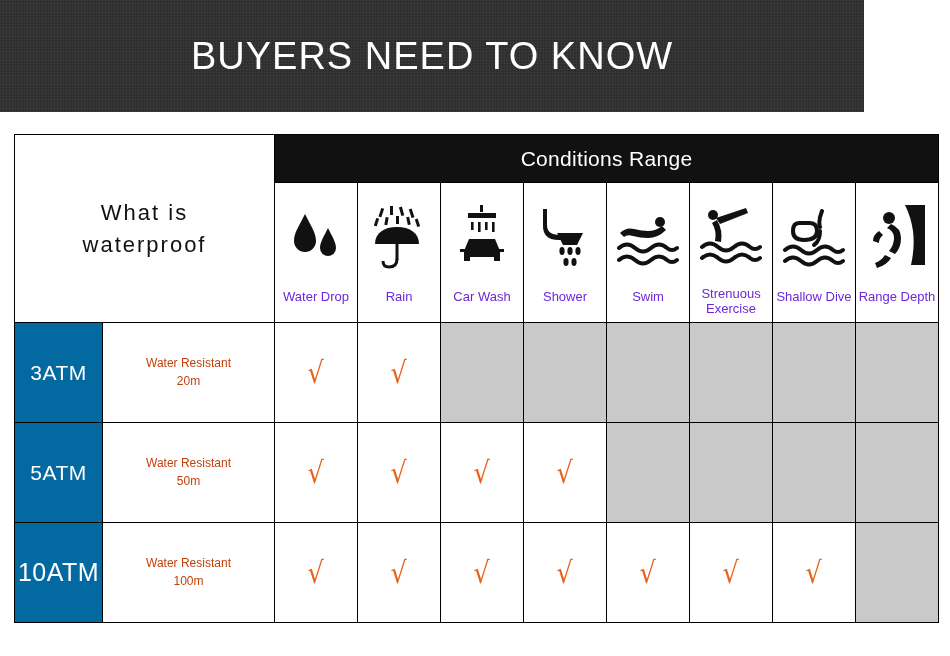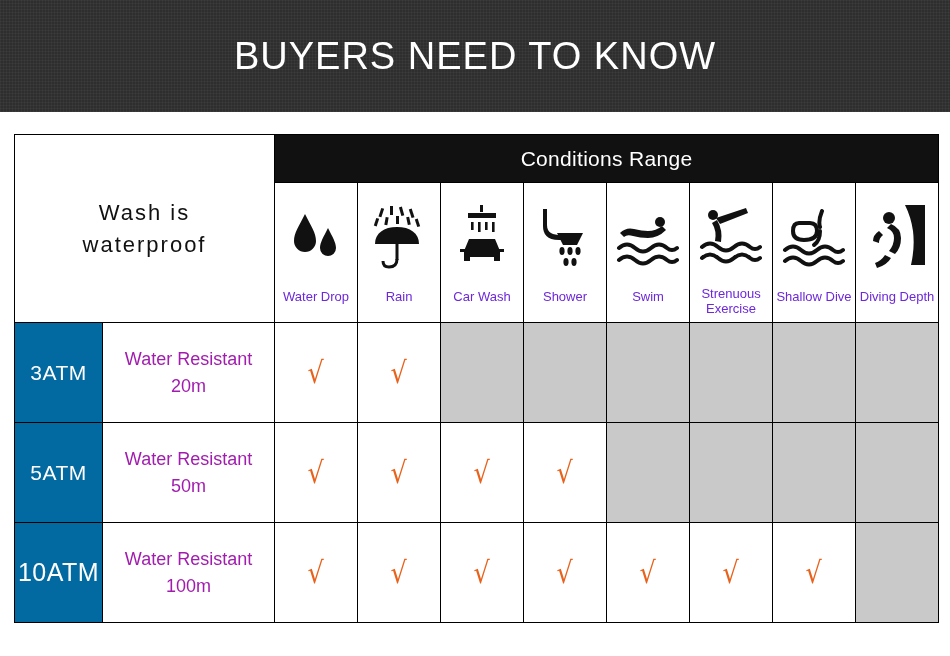--- a/index.html
+++ b/index.html
@@ -11,21 +11,21 @@
     width: 950px;
     height: 656px;
     background: #ffffff;
     font-family: "Liberation Sans", sans-serif;
     overflow: hidden;
   }
 
   
   .banner {
     position: relative;
-    width: 950px;
+    width: 864px;
     height: 112px;
     background: #2e2e2e;
     background-image:
       repeating-linear-gradient(0deg, rgba(255,255,255,0.035) 0 1px, rgba(0,0,0,0) 1px 3px),
       repeating-linear-gradient(90deg, rgba(255,255,255,0.035) 0 1px, rgba(0,0,0,0) 1px 3px);
     display: flex;
     align-items: center;
     justify-content: center;
   }
   .banner-title {
@@ -97,23 +97,23 @@
     background: #0369a1;
     color: #ffffff;
     font-size: 21px;
     font-weight: 400;
     width: 88px;
     letter-spacing: .5px;
   }
   .atm-cell.small { font-size: 25px; }
 
   .desc-cell {
-    font-size: 18px;
+    font-size: 12px;
     line-height: 1.45;
-    color: #a21caf;
+    color: #c2410c;
     padding: 6px 8px;
   }
 
   .data-cell { height: 100px; }
   .grey { background: #c9c9c9; }
 
   .check {
     color: #e8621b;
     font-size: 30px;
     font-family: "DejaVu Sans", sans-serif;
@@ -146,21 +146,21 @@
       <col class="c-icon">
         <col class="c-icon">
         <col class="c-icon">
         <col class="c-icon">
     </colgroup>
     <tbody>
 
       <tr>
         <td colspan="2" rowspan="2">
           <div class="whatis">
-            <div>Wash is</div>
+            <div>What is</div>
             <div>waterproof</div>
           </div>
         </td>
         <td colspan="8" class="cond-header">Conditions Range</td>
       </tr>
 
       <tr>
         <td class="icon-cell">
           <div class="icon-box">
             <svg width="54" height="60" viewBox="0 0 54 60" aria-hidden="true">
@@ -287,21 +287,21 @@
             <svg width="60" height="66" viewBox="0 0 60 66" aria-hidden="true">
               <path d="M38 0 q6 12 8 26 q2 16 -2 34 h14 V0 z" fill="#111"></path>
               <g fill="#111">
                 <circle cx="22" cy="13" r="6"></circle>
                 <path d="M24 19 q10 4 10 14 q0 10 -6 16 l-6 -3 q5 -6 5 -13 q0 -7 -7 -10 z"></path>
                 <path d="M12 26 q-6 4 -6 10 l6 2 q0 -5 4 -8 z"></path>
                 <path d="M18 50 q-4 6 -10 8 l2 5 q10 -3 14 -10 z"></path>
               </g>
             </svg>
           </div>
-          <div class="icon-label">Diving Depth</div>
+          <div class="icon-label">Range Depth</div>
         </td>
       </tr>
 
       <tr>
         <td class="atm-cell">3ATM</td>
         <td class="desc-cell">
           <div>Water Resistant</div>
           <div>20m</div>
         </td>
         <td class="data-cell"><span class="check">√</span></td>

